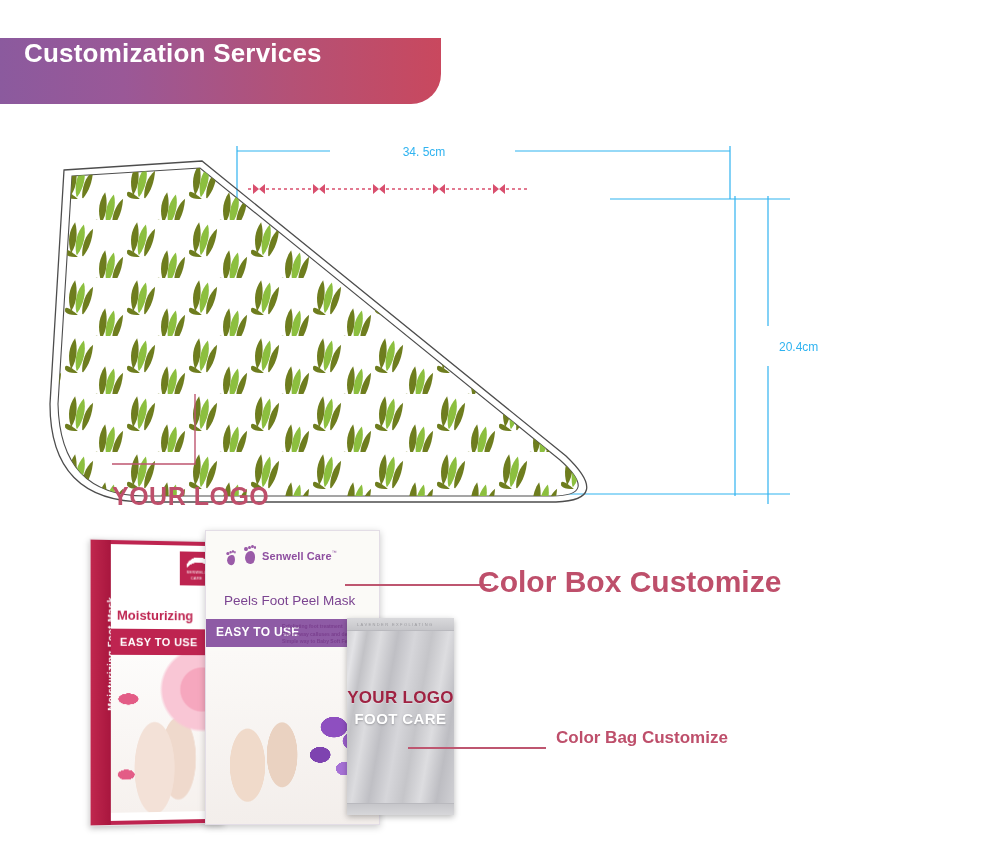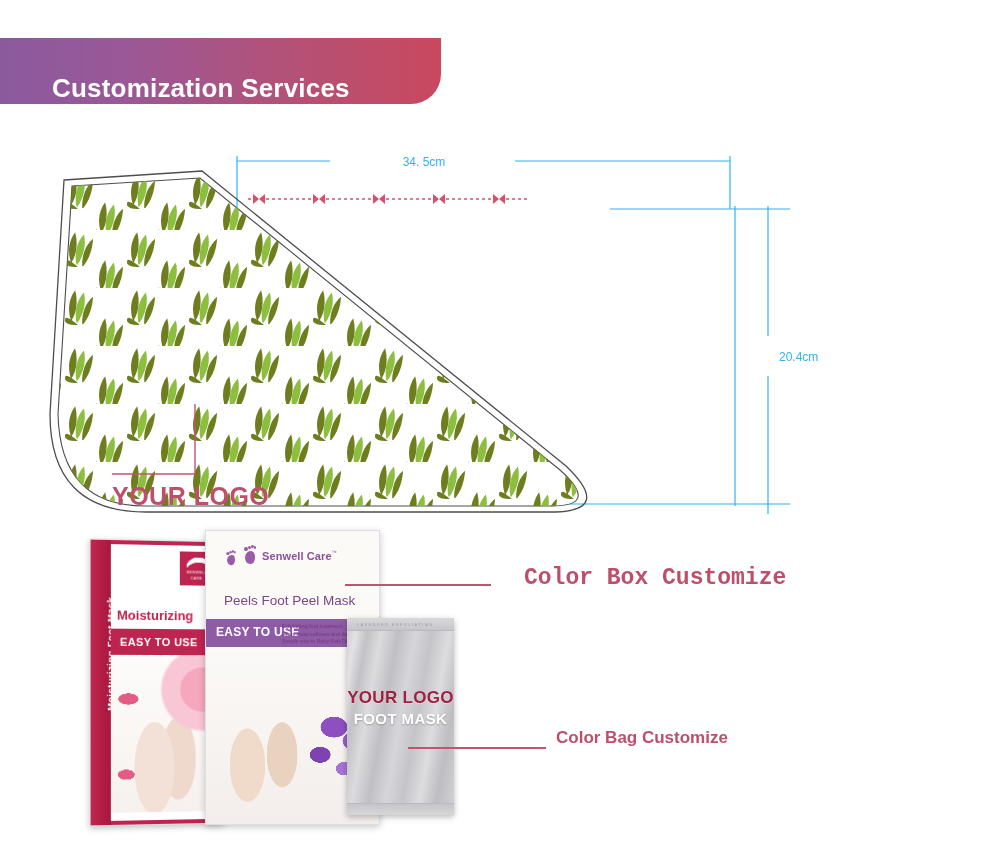--- a/index.html
+++ b/index.html
@@ -9,34 +9,34 @@
     position:relative; overflow:hidden;
     font-family:"Liberation Sans", sans-serif;
     background:#ffffff;
   }
 
   
   #header-banner{
     position:absolute; left:0; top:38px;
     width:441px; height:66px;
     border-bottom-right-radius:30px;
-    display:flex; align-items:flex-end;
-    padding-left:52px;
+    display:flex; align-items:flex-start;
+    padding-left:24px;
   }
   #header-title{
     color:#ffffff;
     font-size:26px;
     font-weight:bold;
     letter-spacing:.2px;
     white-space:nowrap;
   }
 
   
   #tech-drawing{
-    position:absolute; left:0; top:114px;
+    position:absolute; left:0; top:104px;
     width:868px; height:430px;
   }
   #tech-drawing svg{ display:block; }
 
   .dim-label{
     fill:#2FB3F0;
     font-family:"Liberation Sans", sans-serif;
     font-size:12px;
   }
 
@@ -46,23 +46,22 @@
     color:#BE4F6B;
     font-weight:bold;
     white-space:nowrap;
   }
   #callout-your-logo{
     left:112px; top:482px;
     font-size:25px;
     letter-spacing:.5px;
   }
   #callout-color-box{
-    left:524px; top:565px;
-    font-size:23px;
-    font-family:Liberation Mono, monospace;
+    left:478px; top:565px;
+    font-size:30px;
   }
   #callout-color-bag{
     left:556px; top:728px;
     font-size:17px;
   }
 
   .leader-line{ position:absolute; background:#BE5670; }
   #leader-box{ left:345px; top:584px; width:146px; height:1.5px; }
   #leader-bag{ left:408px; top:747px; width:138px; height:1.5px; }
 
@@ -381,21 +380,21 @@
       <div>Net: 2.37fl Oz</div>
     </div>
     <div id="nature-photo"></div>
   </div>
 
   <div id="sachet">
     <div id="sachet-topseal">
       <span>LAVENDER EXFOLIATING</span>
     </div>
     <div id="sachet-logo">YOUR LOGO</div>
-    <div id="sachet-sub">FOOT MASK</div>
+    <div id="sachet-sub">FOOT CARE</div>
     <div id="sachet-bottomseal"></div>
   </div>
 </div>
 
 <div class="leader-line" id="leader-box"></div>
 <div class="callout-text" id="callout-color-box">Color Box Customize</div>
 
 <div class="leader-line" id="leader-bag"></div>
 <div class="callout-text" id="callout-color-bag">Color Bag Customize</div>
 

